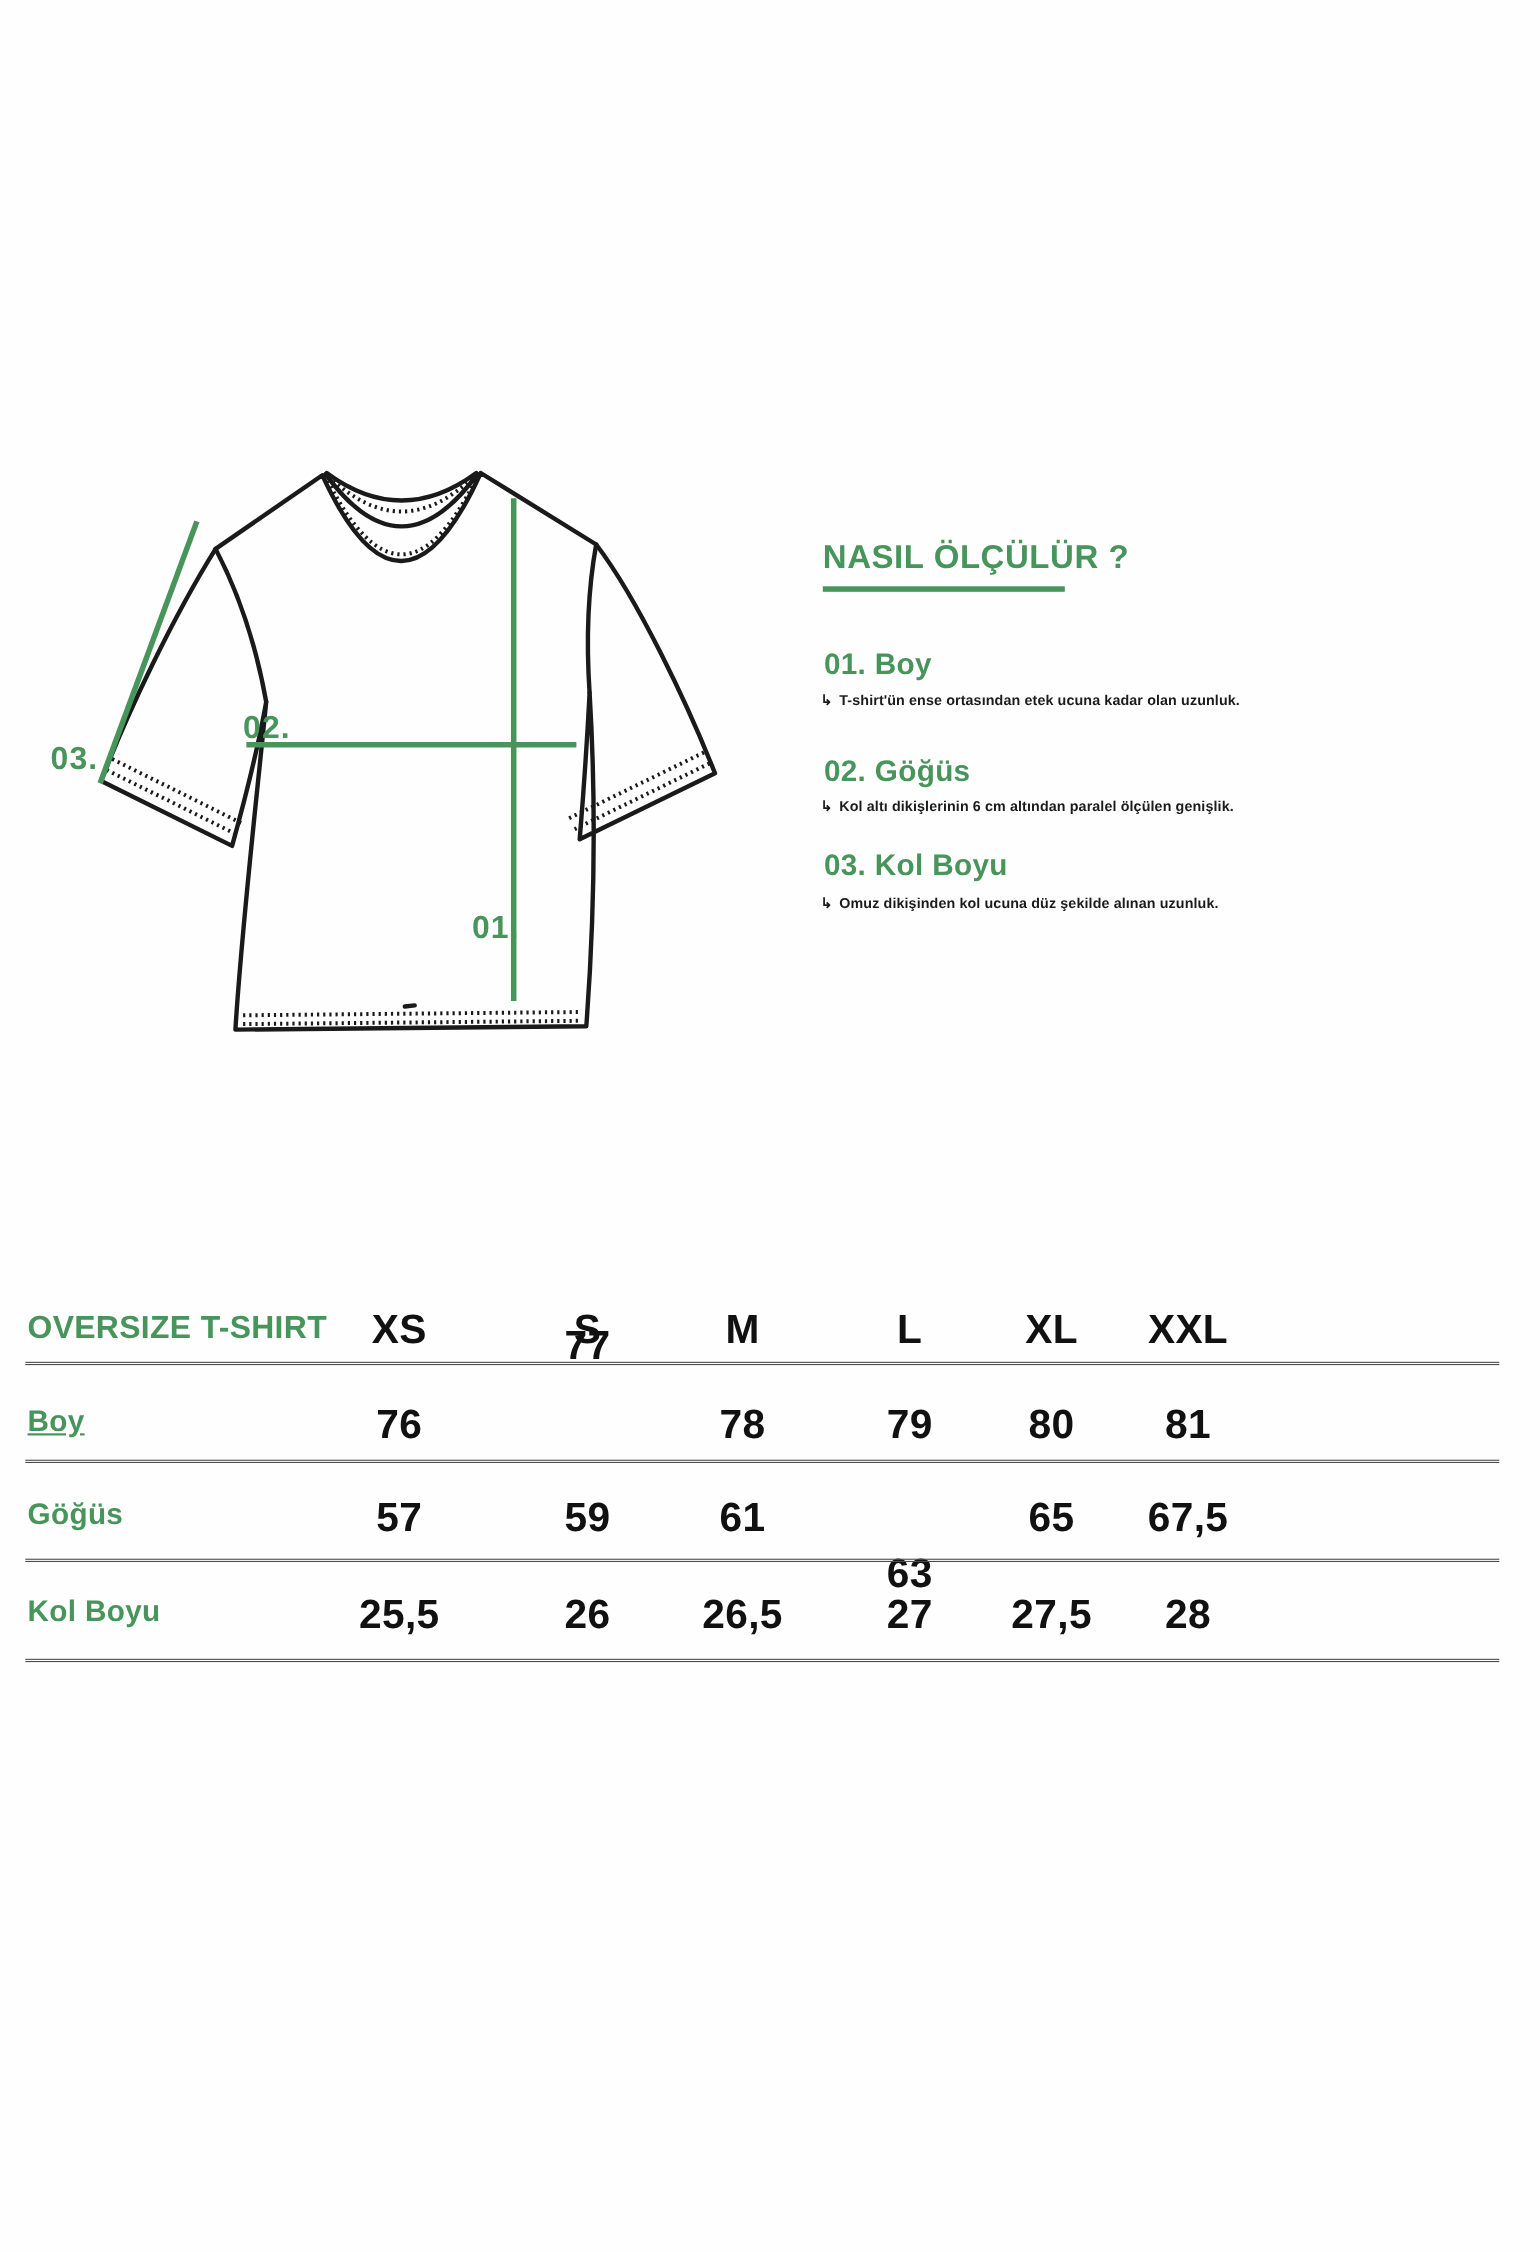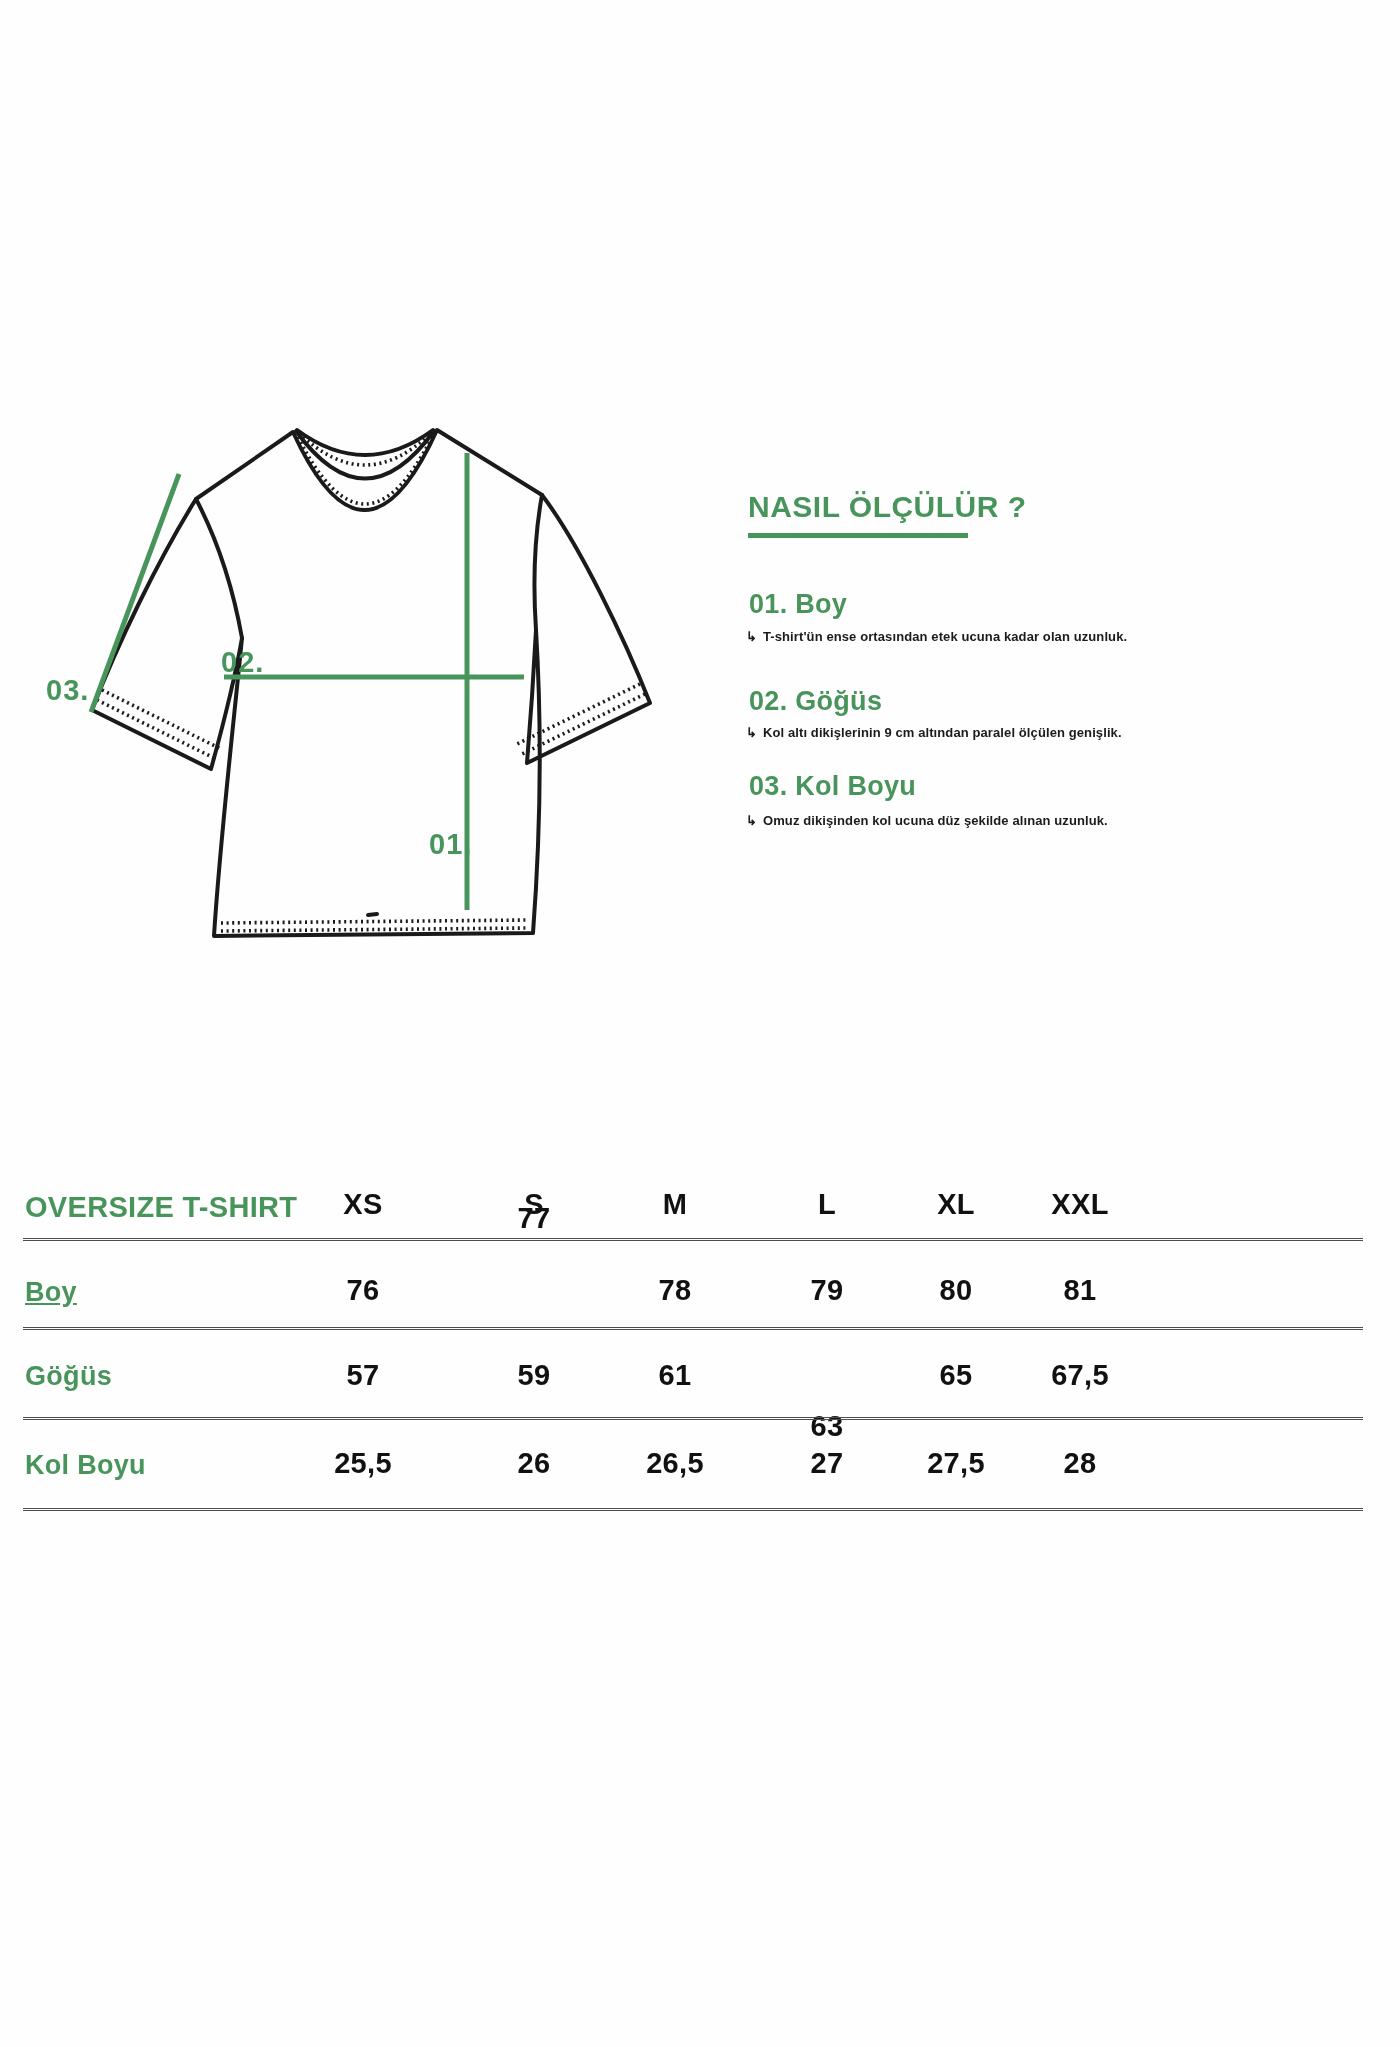--- a/index.html
+++ b/index.html
@@ -34,21 +34,21 @@
   
   .tbl-product{
     position:absolute;left:25px;top:1193px;font-size:29px;font-weight:700;
     color:var(--green);letter-spacing:0.3px;line-height:1;white-space:nowrap;
   }
   .row-label{
     position:absolute;left:25px;font-size:27px;font-weight:700;color:var(--green);
     letter-spacing:0.3px;line-height:1;white-space:nowrap;
   }
   .col-h,.cell{
-    position:absolute;width:120px;text-align:center;font-size:29px;font-weight:700;
+    position:absolute;width:120px;text-align:center;font-size:37px;font-weight:700;
     color:#111;line-height:1;letter-spacing:0.3px;
   }
   .divider{position:absolute;left:23px;width:1340px;height:0;border-top:3px double var(--divider);}
 </style>
 </head>
 <body>
 
 <div id="canvas">
 
   <svg id="diagram-svg" viewBox="60 410 620 540">
@@ -95,21 +95,21 @@
   <div class="measure-label" style="left:221px;top:648px;">02.</div>
   <div class="measure-label" style="left:429px;top:830px;">01.</div>
 
   <div class="howto-title">NASIL ÖLÇÜLÜR ?</div>
   <div class="howto-underline"></div>
 
   <div class="howto-head" style="top:591px;">01. Boy</div>
   <div class="howto-body" style="top:630px;"><span class="arrow">↳</span><span>T-shirt'ün ense ortasından etek ucuna kadar olan uzunluk.</span></div>
 
   <div class="howto-head" style="top:688px;">02. Göğüs</div>
-  <div class="howto-body" style="top:726px;"><span class="arrow">↳</span><span>Kol altı dikişlerinin 9 cm altından paralel ölçülen genişlik.</span></div>
+  <div class="howto-body" style="top:726px;"><span class="arrow">↳</span><span>Kol altı dikişlerinin 6 cm altından paralel ölçülen genişlik.</span></div>
 
   <div class="howto-head" style="top:773px;">03. Kol Boyu</div>
   <div class="howto-body" style="top:814px;"><span class="arrow">↳</span><span>Omuz dikişinden kol ucuna düz şekilde alınan uzunluk.</span></div>
 
   <div class="tbl-product">OVERSIZE T-SHIRT</div>
 
   <span class="col-h" style="left:303px;top:1190px;">XS</span>
   <span class="col-h" style="left:474px;top:1190px;">S</span>
   <span class="col-h" style="left:615px;top:1190px;">M</span>
   <span class="col-h" style="left:767px;top:1190px;">L</span>

